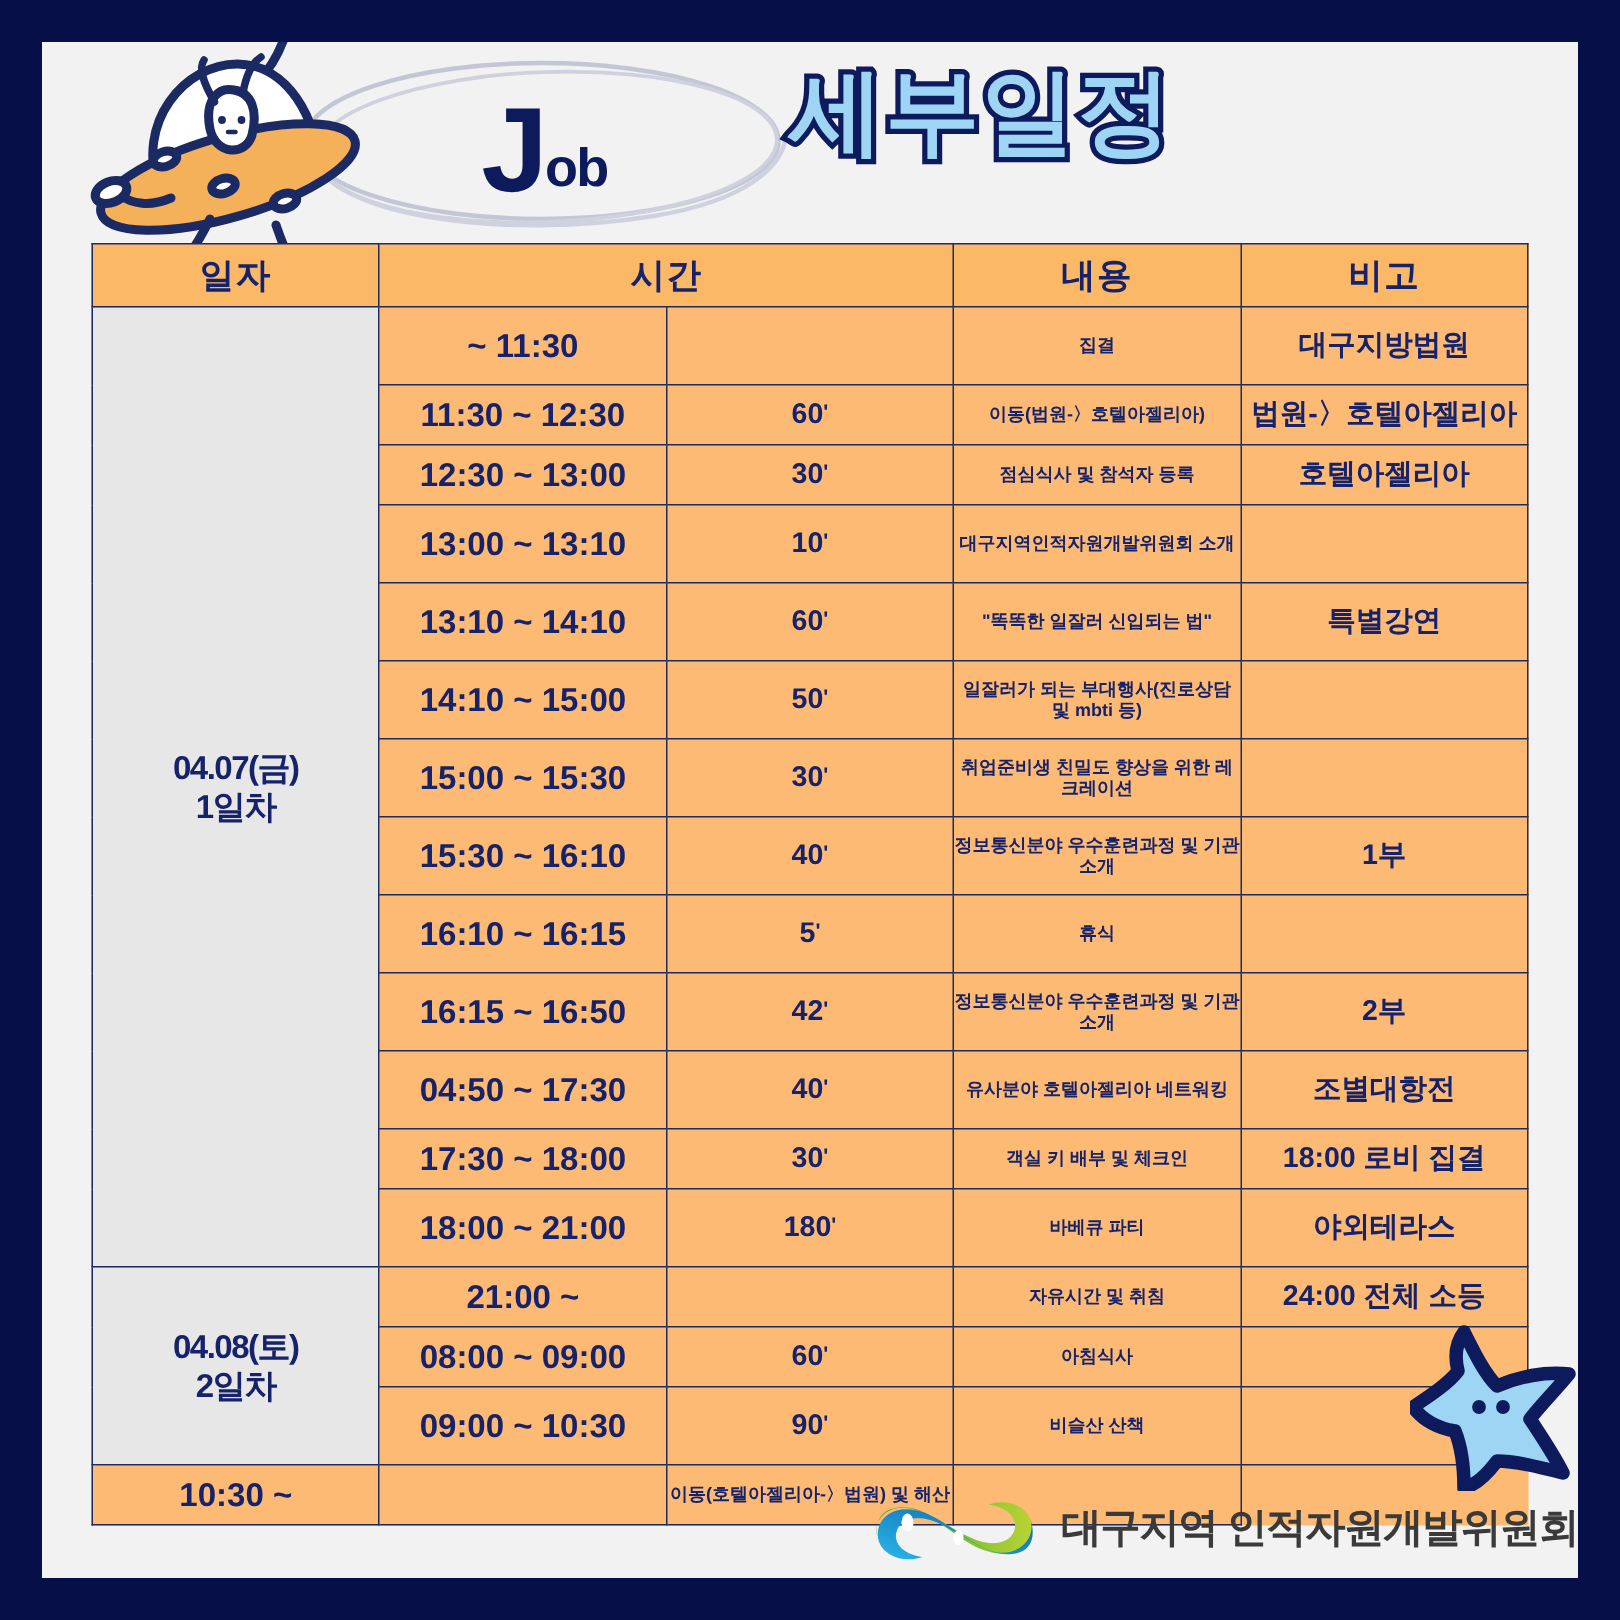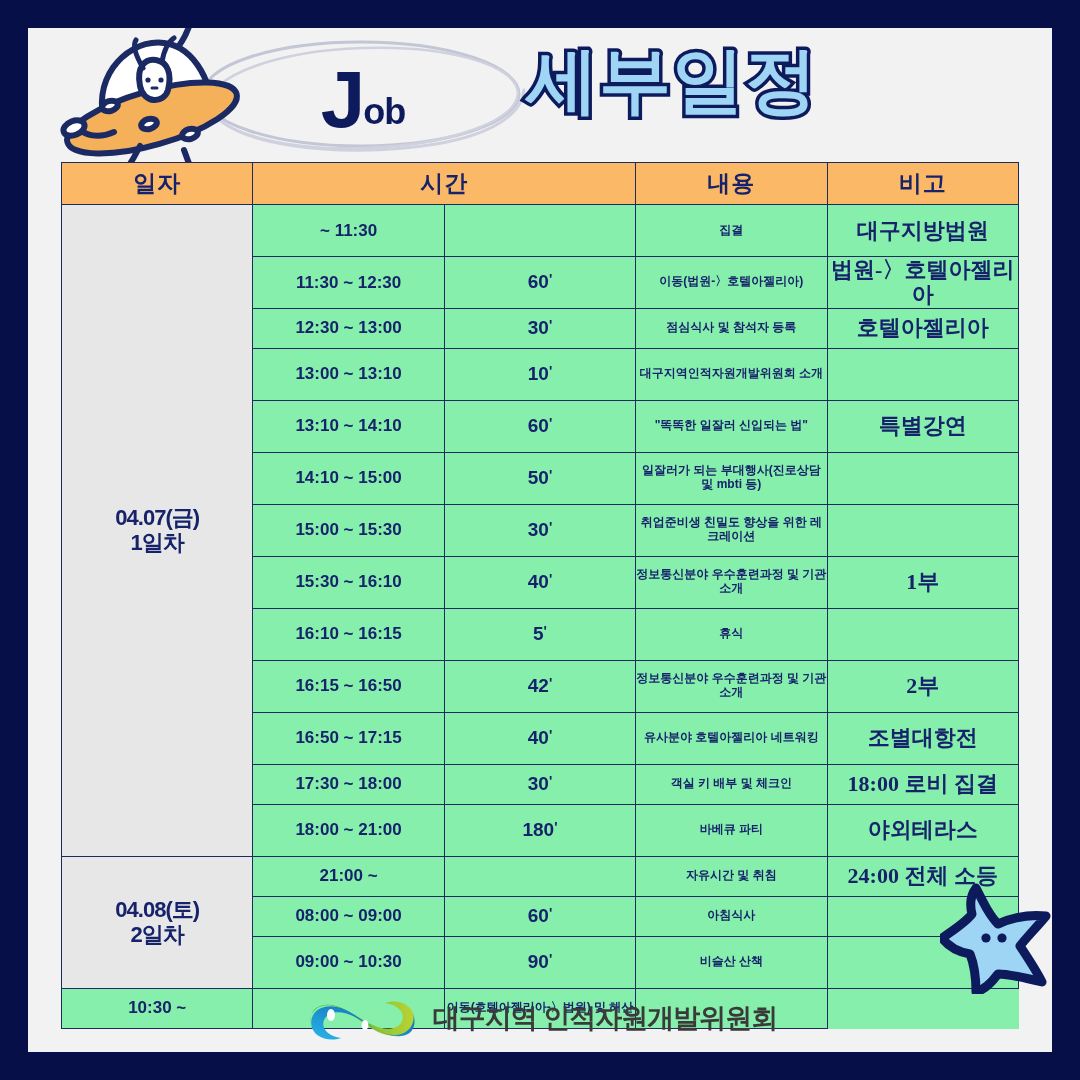--- a/index.html
+++ b/index.html
@@ -71,21 +71,21 @@
     font-weight: 900;
     position: relative;
     top: 12px;
     letter-spacing: -1px;
   }
 
   #title-korean {
     position: absolute;
     left: 498px;
     top: 16px;
-    font-size: 72px;
+    font-size: 63px;
     font-weight: 900;
     line-height: 1;
     letter-spacing: 1px;
     color: #9ed4f4;
     -webkit-text-stroke: 7px #0d1a5c;
     paint-order: stroke fill;
     white-space: nowrap;
   }
 
   
@@ -113,21 +113,21 @@
     position: absolute;
     left: 33px;
     top: 134px;
     width: 958px;
   }
 
   table#schedule {
     border-collapse: collapse;
     width: 958px;
     table-layout: fixed;
-    background: #86efac;
+    background: #fdba74;
   }
 
   table#schedule th,
   table#schedule td {
     border: 1.5px solid #1d2b5e;
     color: #16236b;
     text-align: center;
     vertical-align: middle;
     font-weight: 700;
     line-height: 1.15;
@@ -143,40 +143,40 @@
   }
 
   td.c-date {
     background: #e7e7e7;
     font-size: 22px;
     font-weight: 900;
     letter-spacing: -1px;
     line-height: 1.05;
     width: 125px;
   }
-  td.c-time   { width: 127px; font-size: 17px; margin-left: 20px; }
+  td.c-time   { width: 127px; font-size: 22px; margin-left: 20px; }
   td.c-dur    { width: 71px;  font-size: 19px; }
   td.c-desc   { width: 420px; font-size: 12px; }
-  td.c-remark { width: 211px; font-size: 22px; font-family: Liberation Serif, serif; }
+  td.c-remark { width: 211px; font-size: 19px; }
 
   td.c-dur .tick { font-size: 14px; vertical-align: top; }
 
   tr.r-tall td { height: 52px; }
   tr.r-short td { height: 40px; }
 
   
   #footer {
     position: absolute;
     left: 0;
     bottom: 8px;
     width: 1024px;
     height: 52px;
     display: flex;
     align-items: center;
-    justify-content: center;
+    justify-content: flex-end;
     gap: 12px;
   }
   #footer-logo-mark { width: 118px; height: 46px; }
   #footer-text {
     color: #3a3a3a;
     font-size: 27px;
     font-weight: 900;
     letter-spacing: -1px;
     white-space: nowrap;
   }
@@ -307,21 +307,21 @@
               <td class="c-desc">휴식</td>
               <td class="c-remark"></td>
             </tr>
             <tr class="r-tall">
               <td class="c-time">16:15 ~ 16:50</td>
               <td class="c-dur"><span>42</span><span class="tick">'</span></td>
               <td class="c-desc">정보통신분야 우수훈련과정 및 기관 소개</td>
               <td class="c-remark">2부</td>
             </tr>
             <tr class="r-tall">
-              <td class="c-time">16:50 ~ 17:15</td>
+              <td class="c-time">04:50 ~ 17:30</td>
               <td class="c-dur"><span>40</span><span class="tick">'</span></td>
               <td class="c-desc">유사분야 호텔아젤리아 네트워킹</td>
               <td class="c-remark">조별대항전</td>
             </tr>
             <tr class="r-short">
               <td class="c-time">17:30 ~ 18:00</td>
               <td class="c-dur"><span>30</span><span class="tick">'</span></td>
               <td class="c-desc">객실 키 배부 및 체크인</td>
               <td class="c-remark">18:00 로비 집결</td>
             </tr>

